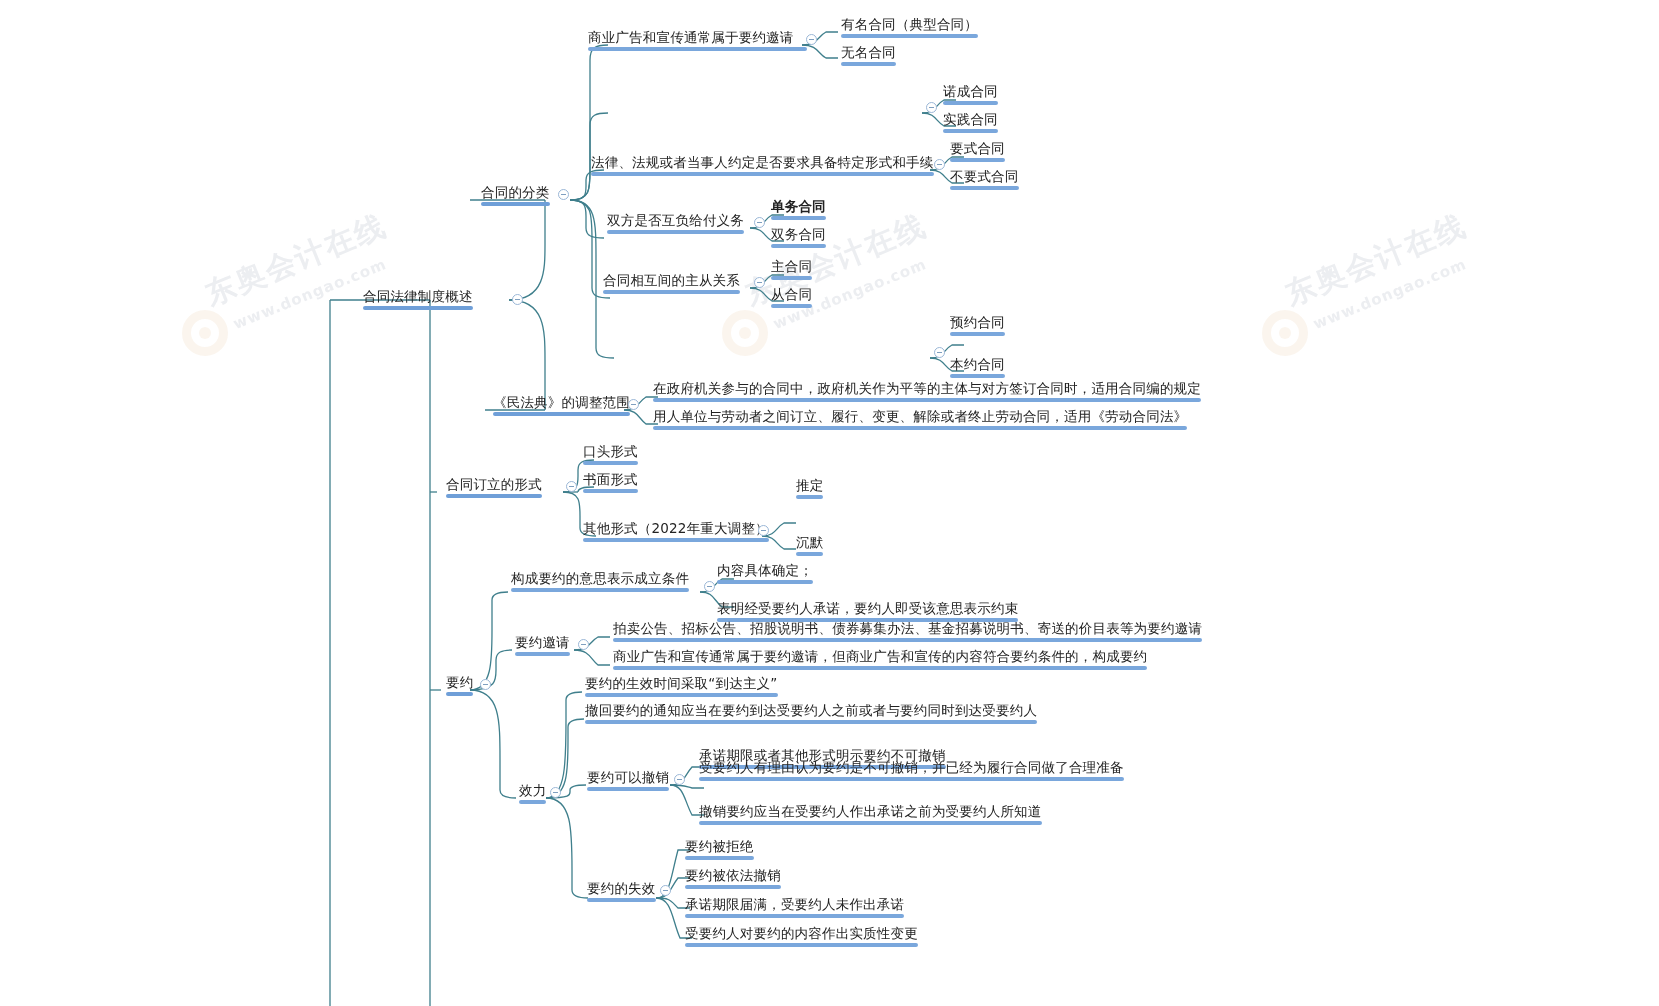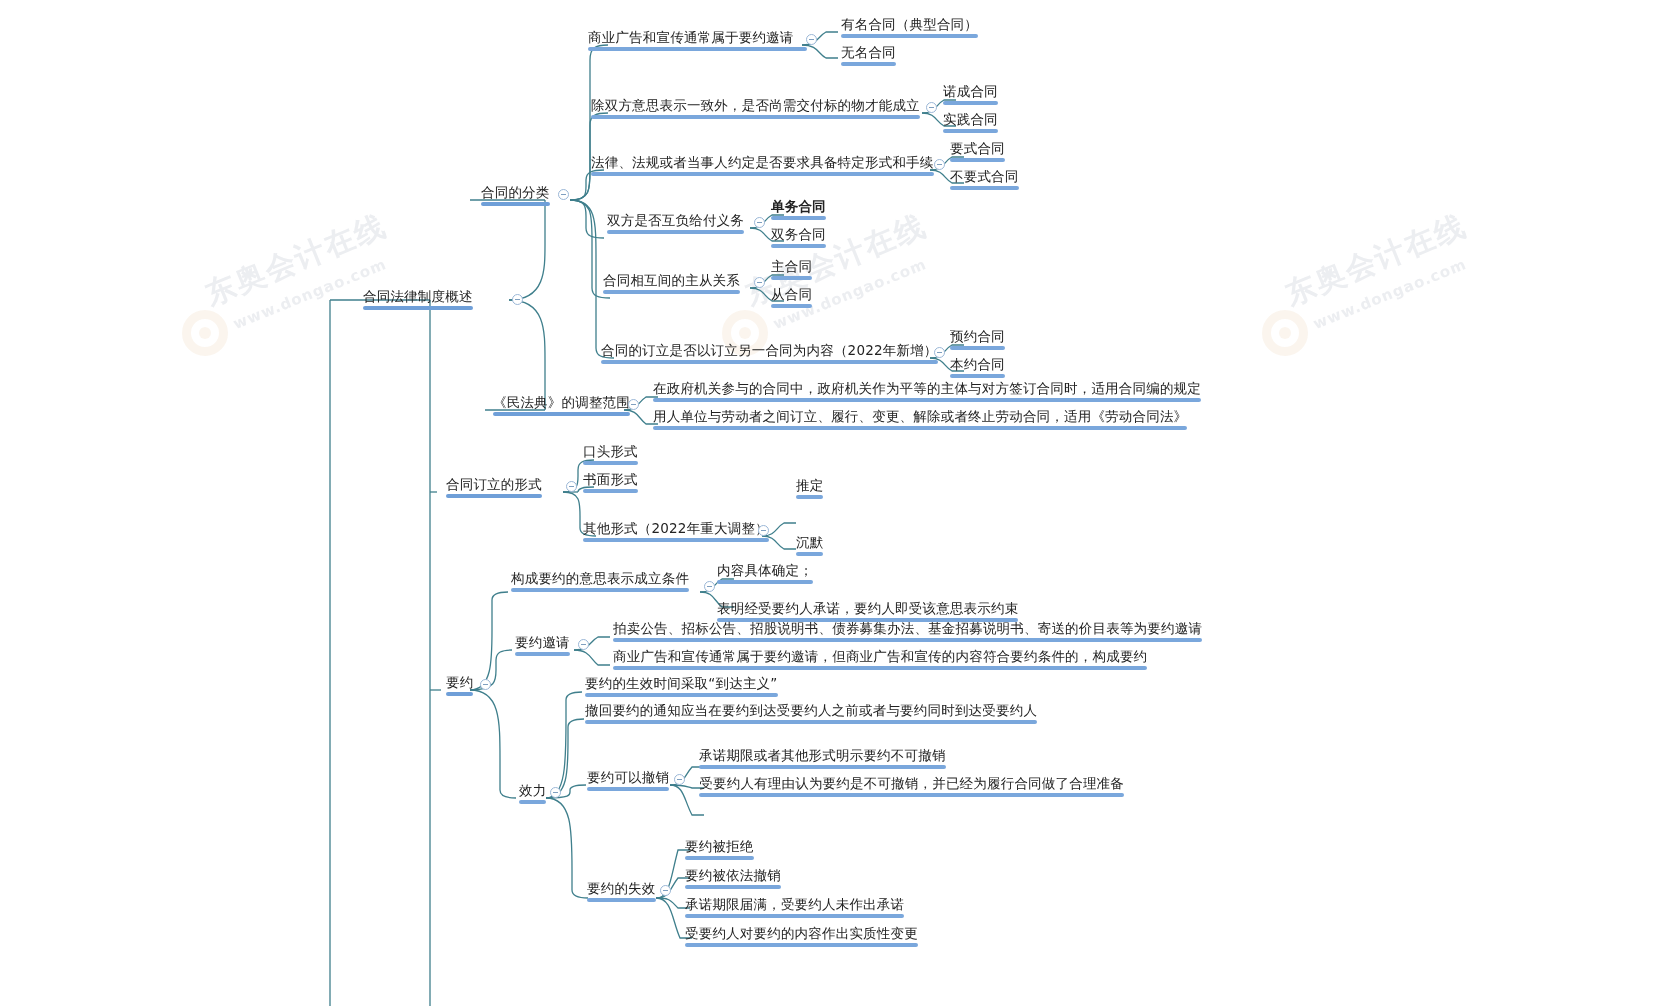--- a/index.html
+++ b/index.html
@@ -224,24 +224,20 @@
   <span class="collapse" style="left:806px;top:34px;"></span>
   <div class="node lvl3" style="left:838px;top:17px;">
     <span class="txt">有名合同（典型合同）</span>
     <span class="ul" style="width: 137px;"></span>
   </div>
   <div class="node lvl3" style="left:838px;top:45px;">
     <span class="txt">无名合同</span>
     <span class="ul" style="width: 55px;"></span>
   </div>
 
-  <div class="node lvl2" style="left:588px;top:98px;">
-    <span class="txt">除双方意思表示一致外，是否尚需交付标的物才能成立</span>
-    <span class="ul" style="width: 329px;"></span>
-  </div>
   <span class="collapse" style="left:926px;top:102px;"></span>
   <div class="node lvl3" style="left:940px;top:84px;">
     <span class="txt">诺成合同</span>
     <span class="ul" style="width: 55px;"></span>
   </div>
   <div class="node lvl3" style="left:940px;top:112px;">
     <span class="txt">实践合同</span>
     <span class="ul" style="width: 55px;"></span>
   </div>
 
@@ -280,26 +276,22 @@
   <span class="collapse" style="left:754px;top:277px;"></span>
   <div class="node lvl3" style="left:768px;top:259px;">
     <span class="txt">主合同</span>
     <span class="ul" style="width: 41px;"></span>
   </div>
   <div class="node lvl3" style="left:768px;top:287px;">
     <span class="txt">从合同</span>
     <span class="ul" style="width: 41px;"></span>
   </div>
 
-  <div class="node lvl2" style="left:598px;top:343px;">
-    <span class="txt">合同的订立是否以订立另一合同为内容（2022年新增）</span>
-    <span class="ul" style="width: 337px;"></span>
-  </div>
   <span class="collapse" style="left:934px;top:347px;"></span>
-  <div class="node lvl3" style="left:947px;top:329px;">
+  <div class="node lvl3" style="left:947px;top:315px;">
     <span class="txt">预约合同</span>
     <span class="ul" style="width: 55px;"></span>
   </div>
   <div class="node lvl3" style="left:947px;top:357px;">
     <span class="txt">本约合同</span>
     <span class="ul" style="width: 55px;"></span>
   </div>
 
   <div class="node lvl1" style="left:490px;top:395px;">
     <span class="txt">《民法典》的调整范围</span>
@@ -393,23 +385,27 @@
 
   <div class="node lvl3" style="left:584px;top:770px;">
     <span class="txt">要约可以撤销</span>
     <span class="ul" style="width: 82px;"></span>
   </div>
   <span class="collapse" style="left:674px;top:774px;"></span>
   <div class="node lvl3" style="left:696px;top:748px;">
     <span class="txt">承诺期限或者其他形式明示要约不可撤销</span>
     <span class="ul" style="width: 247px;"></span>
   </div>
-  <div class="node lvl3" style="left:696px;top:776px;text-align:right;">
+  <div class="node lvl3" style="left:696px;top:760px;">
     <span class="txt">受要约人有理由认为要约是不可撤销，并已经为履行合同做了合理准备</span>
     <span class="ul" style="width: 425px;"></span>
+  </div>
+  <div class="node lvl3" style="left:696px;top:804px;">
+    <span class="txt">撤销要约应当在受要约人作出承诺之前为受要约人所知道</span>
+    <span class="ul" style="width: 343px;"></span>
   </div>
 
   <div class="node lvl3" style="left:584px;top:881px;">
     <span class="txt">要约的失效</span>
     <span class="ul" style="width: 69px;"></span>
   </div>
   <span class="collapse" style="left:660px;top:885px;"></span>
   <div class="node lvl3" style="left:682px;top:839px;">
     <span class="txt">要约被拒绝</span>
     <span class="ul" style="width: 69px;"></span>

